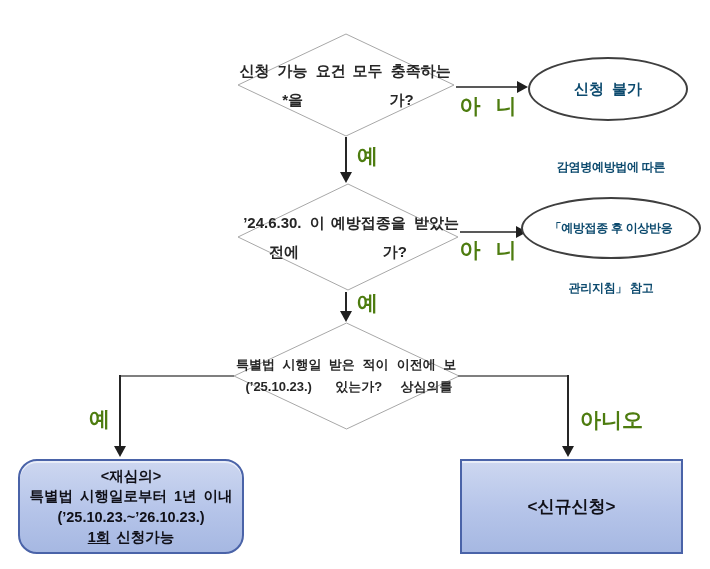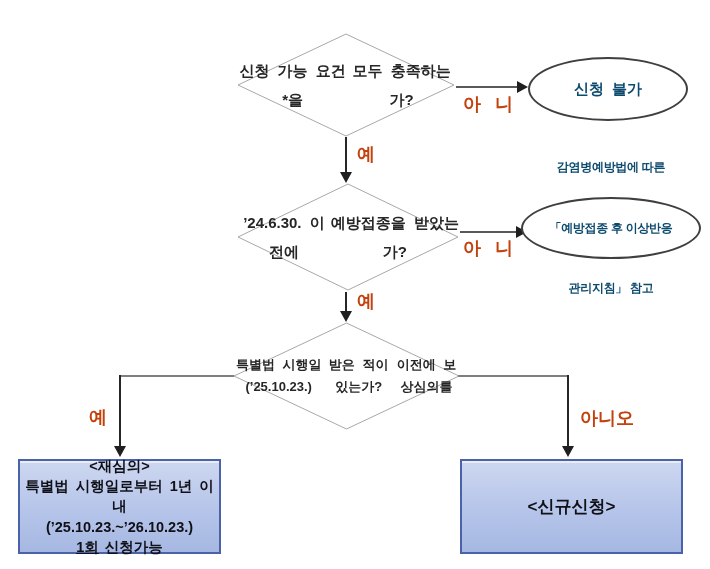--- a/index.html
+++ b/index.html
@@ -42,21 +42,21 @@
   .hline { position:absolute; height:2px; background:#595959; }
   .hline.gray { background:#7f7f7f; }
   .vline { position:absolute; width:2px; background:#262626; }
   .ah-r { position:absolute; width:0; height:0;
           border-top:6px solid transparent; border-bottom:6px solid transparent;
           border-left:11px solid #1f1f1f; }
   .ah-d { position:absolute; width:0; height:0;
           border-left:6px solid transparent; border-right:6px solid transparent;
           border-top:11px solid #1f1f1f; }
   
-  .blabel { position:absolute; font-weight:bold; font-size:18px; color:#c2410c; }
+  .blabel { position:absolute; font-weight:bold; font-size:21px; color:#4d7c0f; }
   .blabel.spread { word-spacing:9px; text-align:center; }
 </style>
 </head>
 <body>
 
 <div class="canvas">
 
   <div class="diamond d12" style="left:237px; top:33px; width:218px; height:104px;">
     <svg width="218" height="104">
       <polygon points="109,1 217,52 109,103 1,52" fill="#ffffff" stroke="#a8a8a8" stroke-width="1"></polygon>
@@ -117,21 +117,21 @@
   <div class="hline gray" style="left:119px; top:375px; width:115px;"></div>
   <div class="vline" style="left:119px; top:375px; height:72px;"></div>
   <div class="ah-d" style="left:114px; top:446px;"></div>
   <div class="blabel" style="left:89px; top:405px;">예</div>
 
   <div class="hline gray" style="left:458px; top:375px; width:111px;"></div>
   <div class="vline" style="left:567px; top:375px; height:72px;"></div>
   <div class="ah-d" style="left:562px; top:446px;"></div>
   <div class="blabel" style="left:580px; top:406px;">아니오</div>
 
-  <div class="result left" style="left:18px; top:459px; width:203px; height:95px;">
+  <div class="result left" style="left:18px; top:459px; width:226px; height:95px;border-radius:19px;">
     <span>&lt;재심의&gt;</span>
     <span>특별법 시행일로부터 1년 이내</span>
     <span>(’25.10.23.~’26.10.23.)</span>
     <span>
       <span class="u">1회</span><span class="rest">신청가능</span>
     </span>
   </div>
 
   <div class="result right" style="left:460px; top:459px; width:223px; height:95px;">
     <span>&lt;신규신청&gt;</span>

